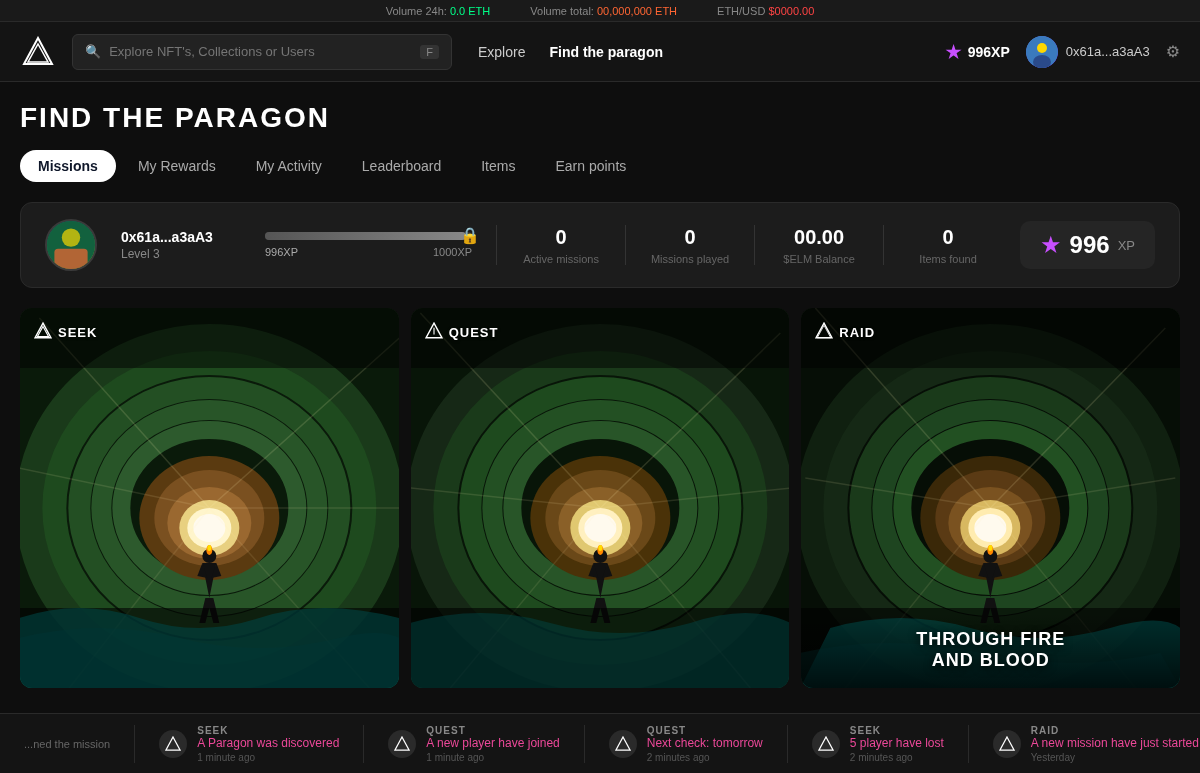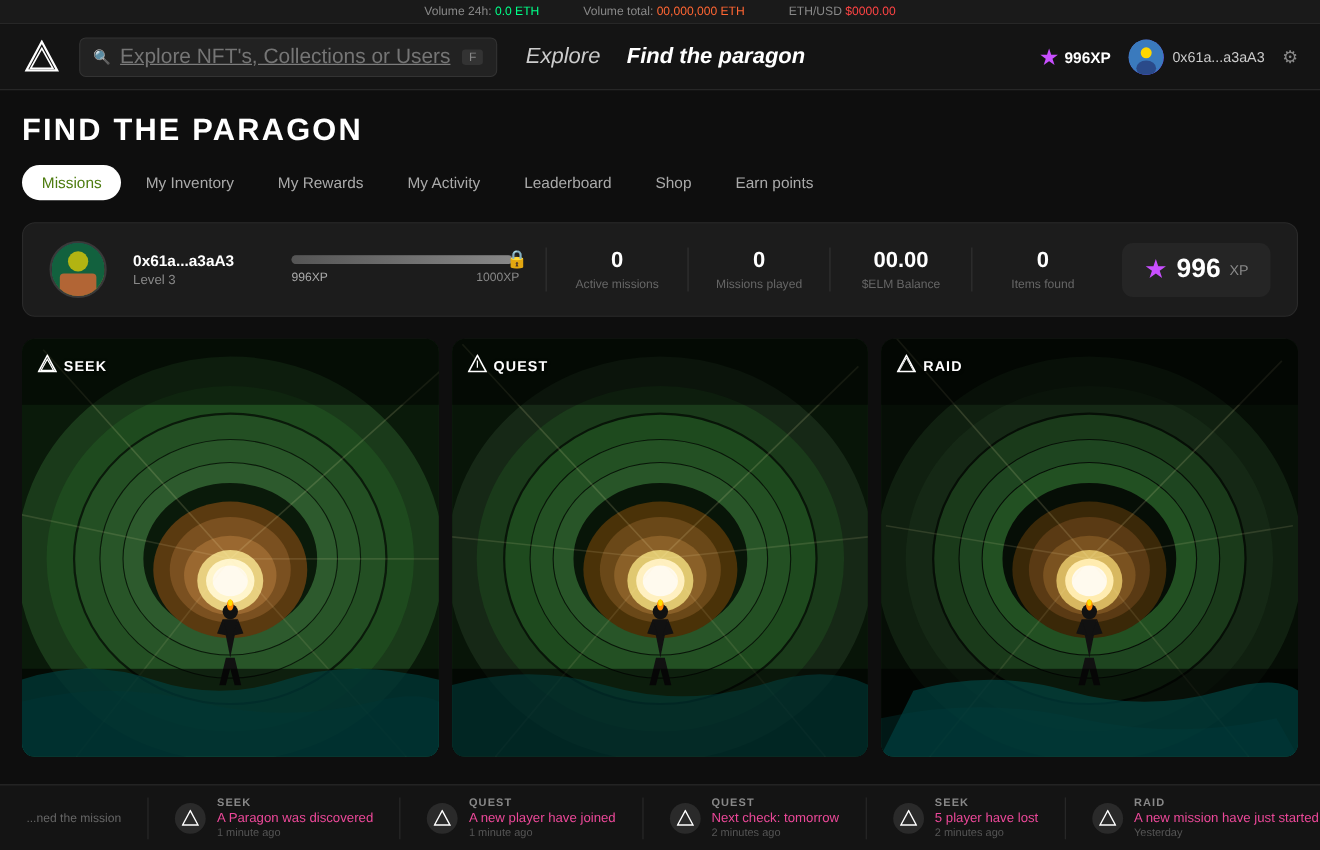--- a/index.html
+++ b/index.html
@@ -56,42 +56,40 @@
       padding: 0 12px;
       gap: 8px;
       color: #888;
       font-size: 13px;
     }
     .search-bar input {
       background: transparent;
       border: none;
       outline: none;
       color: #888;
-      font-size: 19px;
+      font-size: 13px;
       flex: 1;
-      text-decoration: underline;
     }
     .search-key {
       background: #333;
       border-radius: 3px;
       padding: 1px 6px;
       font-size: 11px;
       color: #888;
     }
     .nav-links {
       display: flex;
       gap: 24px;
       margin-left: 10px;
     }
     .nav-links a {
       color: #ccc;
       text-decoration: none;
-      font-size: 20px;
+      font-size: 14px;
       cursor: pointer;
-      font-style: italic;
     }
     .nav-links a.active { color: #fff; font-weight: bold; }
     .header-right {
       margin-left: auto;
       display: flex;
       align-items: center;
       gap: 16px;
     }
     .xp-badge {
       display: flex;
@@ -145,22 +143,22 @@
       border-radius: 20px;
       cursor: pointer;
       font-size: 14px;
       color: #aaa;
       background: transparent;
       border: none;
       transition: all 0.2s;
     }
     .tab.active {
       background: #fff;
-      color: #4d7c0f;
-      font-weight: normal;
+      color: #0f172a;
+      font-weight: bold;
     }
 
     
     .profile-stats {
       background: #1c1c1c;
       border: 1px solid #2a2a2a;
       border-radius: 12px;
       padding: 16px 24px;
       display: flex;
       align-items: center;
@@ -379,25 +377,24 @@
     </div>
     <span class="settings-icon">⚙</span>
   </div>
 </div>
 
 <div class="page-content">
   <h1 class="page-title">FIND THE PARAGON</h1>
 
   <div class="tabs">
     <button class="tab active">Missions</button>
-    <button class="tab">My Inventory</button>
     <button class="tab">My Rewards</button>
     <button class="tab">My Activity</button>
     <button class="tab">Leaderboard</button>
-    <button class="tab">Shop</button>
+    <button class="tab">Items</button>
     <button class="tab">Earn points</button>
   </div>
 
   <div class="profile-stats">
     <div class="profile-avatar">
       <div class="profile-avatar-inner">
         <svg viewBox="0 0 52 52" width="52" height="52">
           <rect width="52" height="52" fill="#1a6040"></rect>
           <circle cx="26" cy="18" r="10" fill="#ffd700"></circle>
           <rect x="8" y="30" width="36" height="22" rx="4" fill="#ff6633"></rect>
@@ -578,20 +575,21 @@
       </svg>
       <div class="card-badge">
         <span>
           <svg width="18" height="18" viewBox="0 0 32 32" fill="white">
             <polygon points="16,2 30,28 2,28" fill="none" stroke="white" stroke-width="2.5"></polygon>
             <polygon points="16,6 28,28 4,28" fill="none" stroke="white" stroke-width="1.5"></polygon>
           </svg>
         </span>
         RAID
       </div>
+      <div class="card-title">THROUGH FIRE<br>AND BLOOD</div>
     </div>
 
   </div>
 </div>
 
 <div class="ticker-bar">
   <div class="ticker-content">
 
     <div class="ticker-item">
       <span style="font-size:11px;color:#666;text-align:right;">...ned the mission</span>

